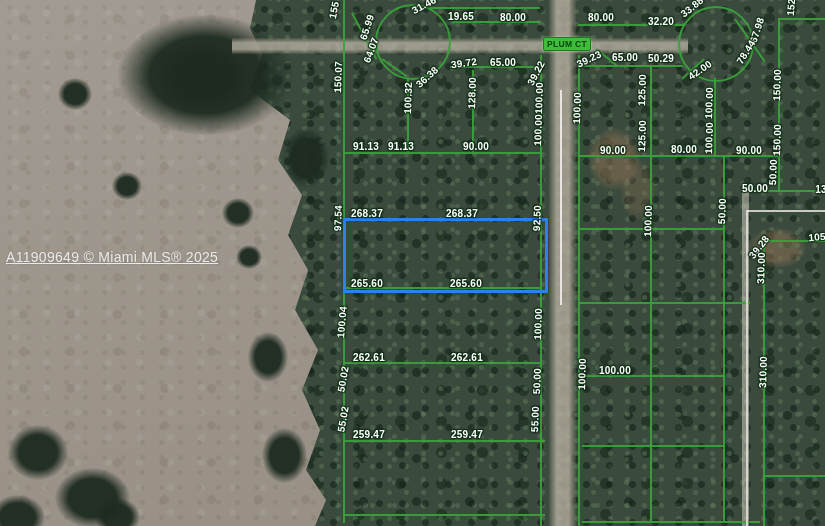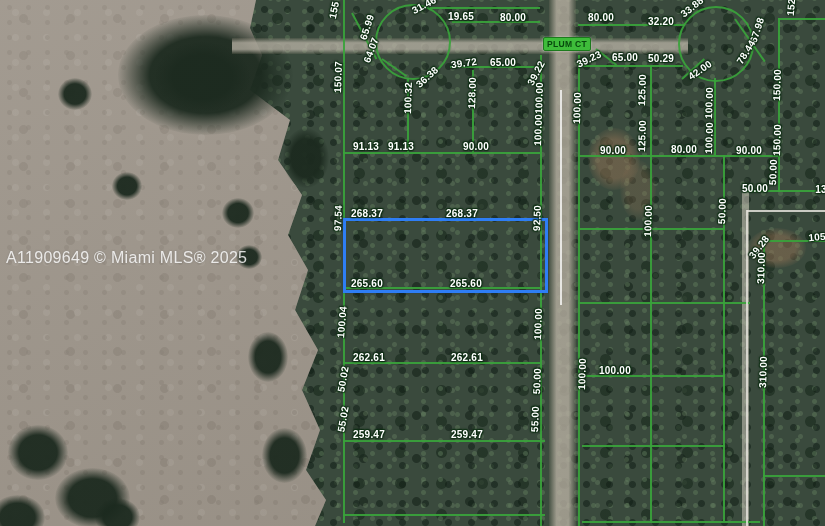--- a/index.html
+++ b/index.html
@@ -60,22 +60,23 @@
                 0 0 3px rgba(12,44,18,.85);
   }
   .street-label{
     position:absolute;left:543px;top:37px;background:#3ebc3a;color:#07490d;
     border:1px solid #1d7a1d;border-radius:2px;padding:1px 3px;
     font-size:8.5px;font-weight:bold;letter-spacing:.3px;white-space:nowrap;
     box-shadow:0 0 2px rgba(255,255,255,.5);
   }
   .watermark{
     position:absolute;left:6px;top:249px;color:rgba(255,255,255,.82);
-    font-size:16px;letter-spacing:.3px;white-space:nowrap;
+    font-size:14px;letter-spacing:.3px;white-space:nowrap;
     text-shadow:0 0 2px rgba(80,80,80,.35);
+    text-decoration:underline;
   }
 </style>
 </head>
 <body>
 
 <div id="map-container">
   <div class="forest"></div>
   <div class="pasture"></div>
 
   <div class="tree" style="left:118px;top:15px;width:175px;height:120px;"></div>

